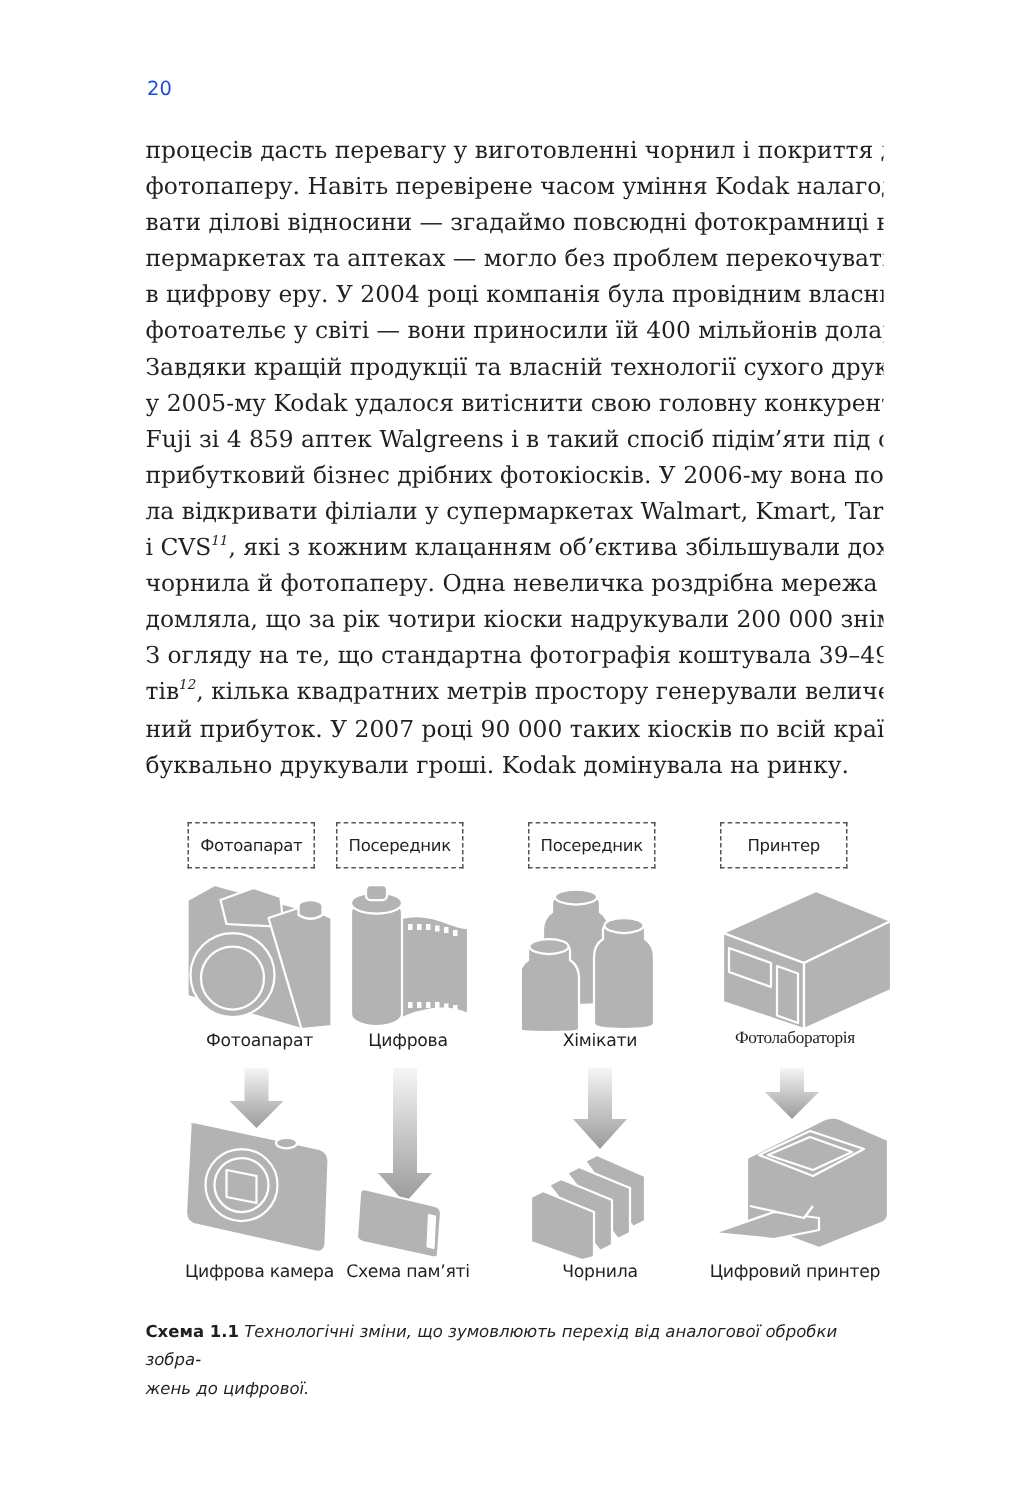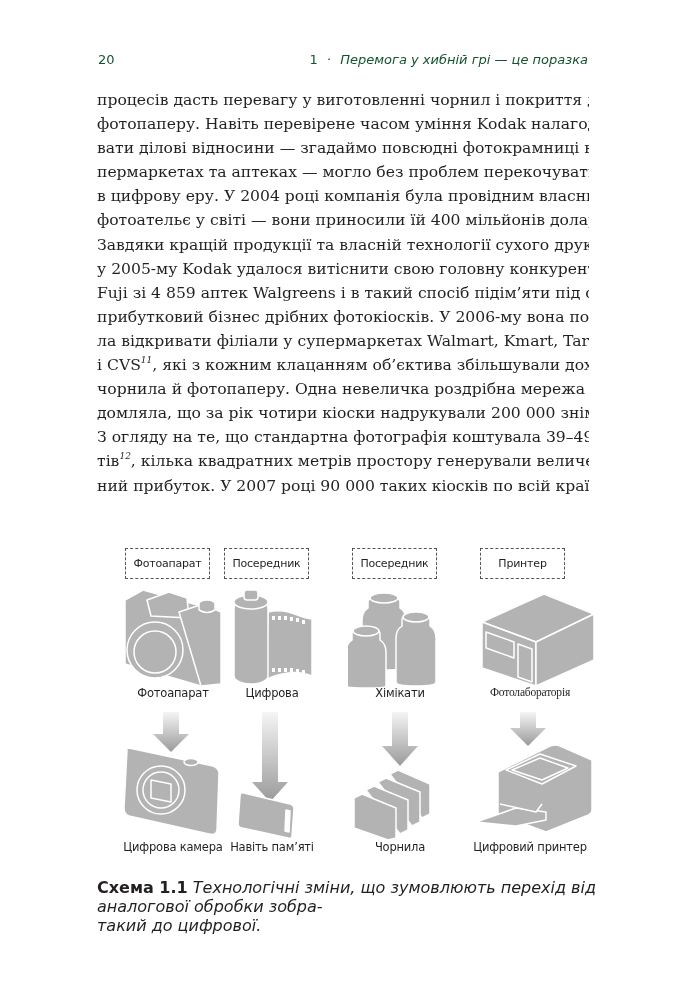--- a/index.html
+++ b/index.html
@@ -1,18 +1,18 @@
 <!DOCTYPE html>
 <html><head>
 <meta charset="utf-8">
 <style>
   html, body { margin: 0; padding: 0; background: #ffffff; }
   body { width: 674px; height: 1000px; position: relative; overflow: hidden; color: #231f20; }
   .header { position: absolute; top: 52px; left: 98px; right: 86px; height: 20px;
-            font-family: "DejaVu Sans", sans-serif; font-size: 13px; color: #14532d; }
+            font-family: "DejaVu Sans", sans-serif; font-size: 13px; color: #1d4ed8; }
   .page-num { position: absolute; left: 0; top: 0; }
   .running-head { position: absolute; right: 0; top: 0; }
   .running-head .chap { font-style: normal; }
   .running-head .title { font-style: italic; }
   .body-text { position: absolute; top: 88px; left: 97px; width: 492px;
                font-family: "DejaVu Serif", serif; font-size: 15.6px; line-height: 24.1px;
                color: #231f20; }
   .line { display: block; white-space: nowrap; text-align: justify; text-align-last: justify; height: 24.1px; overflow: hidden; }
   .line.last { text-align-last: left; }
   sup { font-size: 9px; line-height: 0; vertical-align: 7px; font-style: italic; }
@@ -25,54 +25,50 @@
              display: flex; align-items: center; justify-content: center; letter-spacing: -0.2px; }
   .icon-top { position: absolute; top: 42px; left: 0; width: 128px; height: 100px; }
   .lbl { position: absolute; left: 0; width: 104px; text-align: center;
          font-family: "DejaVu Sans", sans-serif; font-size: 11.5px; color: #231f20; letter-spacing: -0.2px; white-space: nowrap; }
   .lbl-top { top: 140px; }
   .lbl-bot { top: 294px; }
   .arrow { position: absolute; }
   .icon-bot { position: absolute; left: 0; width: 128px; height: 100px; }
 
   .caption { position: absolute; top: 878px; left: 97px; width: 500px;
-             font-family: "DejaVu Sans", sans-serif; font-size: 16px; line-height: 19px; color: #231f20; }
+             font-family: "DejaVu Sans", sans-serif; font-size: 11px; line-height: 19px; color: #231f20; }
   .caption .cap-label { font-weight: bold; }
   .caption .cap-text { font-style: italic; }
 </style>
 </head>
 <body>
 
 <div class="header">
   <span class="page-num">20</span>
-  <span class="running-head">
-    <span class="chap">1</span>
-    <span style="margin:0 5px;">·</span>
-    <span class="title">Перемога у хибній грі — це поразка</span>
-  </span>
 </div>
 
 <div class="body-text" id="body-text">
     <span class="line"><span>процесів дасть перевагу у виготовленні чорнил і покриття для</span></span>
     <span class="line"><span>фотопаперу. Навіть перевірене часом уміння Kodak налагоджу-</span></span>
     <span class="line"><span>вати ділові відносини — згадаймо повсюдні фотокрамниці в су-</span></span>
     <span class="line"><span>пермаркетах та аптеках — могло без проблем перекочувати</span></span>
     <span class="line"><span>в цифрову еру. У 2004 році компанія була провідним власником</span></span>
     <span class="line"><span>фотоательє у світі — вони приносили їй 400 мільйонів доларів</span></span>
     <span class="line"><span>Завдяки кращій продукції та власній технології сухого друку</span></span>
     <span class="line"><span>у 2005-му Kodak удалося витіснити свою головну конкурентку</span></span>
     <span class="line"><span>Fuji зі 4 859 аптек Walgreens і в такий спосіб підім’яти під себе</span></span>
     <span class="line"><span>прибутковий бізнес дрібних фотокіосків. У 2006-му вона поча-</span></span>
     <span class="line"><span>ла відкривати філіали у супермаркетах Walmart, Kmart, Target</span></span>
     <span class="line"><span>і CVS</span><sup>11</sup><span>, які з кожним клацанням об’єктива збільшували дохід від</span></span>
     <span class="line"><span>чорнила й фотопаперу. Одна невеличка роздрібна мережа пові-</span></span>
     <span class="line"><span>домляла, що за рік чотири кіоски надрукували 200 000 знімків.</span></span>
     <span class="line"><span>З огляду на те, що стандартна фотографія коштувала 39–49 цен-</span></span>
     <span class="line"><span>тів</span><sup>12</sup><span>, кілька квадратних метрів простору генерували величез-</span></span>
     <span class="line"><span>ний прибуток. У 2007 році 90 000 таких кіосків по всій країні</span></span>
+    <span class="line last"><span>буквально друкували гроші. Kodak домінувала на ринку.</span></span>
   </div>
 
 <div class="diagram">
   <svg width="0" height="0" style="position:absolute">
     <defs>
       <linearGradient id="arrowGrad" x1="0" y1="0" x2="0" y2="1">
         <stop offset="0" stop-color="#f5f5f5"></stop>
         <stop offset="1" stop-color="#9a9a9a"></stop>
       </linearGradient>
     </defs>
@@ -134,21 +130,21 @@
     <div class="lbl lbl-top">Цифрова</div>
     <svg class="arrow" style="left:30px; top:166px;" width="40" height="92">
       <path d="M12 0 H28 V70 H38 L20 90 L2 70 H12 Z" fill="url(#arrowGrad)"></path>
     </svg>
     <svg class="icon-bot" style="top:196px;" viewBox="0 0 128 100">
       <g fill="#b3b3b3" stroke="#fff" stroke-width="1.5" stroke-linejoin="round">
         <path d="M20 54 Q20 50 24 51 L70 62 Q74 63 74 67 L72 94 Q72 97 68 96 L22 86 Q18 85 18 82 Z"></path>
         <path d="M66 68 L70 69 L69 90 L65 89 Z" fill="#fff"></path>
       </g>
     </svg>
-    <div class="lbl lbl-bot">Навіть пам’яті</div>
+    <div class="lbl lbl-bot">Схема пам’яті</div>
   </div>
 
   <div class="col" style="left:256px;">
     <div class="tag-box">Посередник</div>
     <svg class="icon-top" viewBox="0 0 128 100">
       <g fill="#b3b3b3" stroke="#fff" stroke-width="1.5">
         <path d="M20 14 Q20 8 36 8 Q52 8 52 14 L52 20 Q58 24 58 32 L58 78 Q58 82 36 82 Q14 82 14 78 L14 32 Q14 24 20 20 Z"></path>
         <ellipse cx="36" cy="10" rx="14" ry="5"></ellipse>
         <path d="M54 32 Q54 26 68 26 Q82 26 82 32 L82 38 Q88 42 88 50 L88 94 Q88 98 68 98 Q48 98 48 94 L48 50 Q48 42 54 38 Z"></path>
         <ellipse cx="68" cy="29" rx="13" ry="5"></ellipse>
@@ -195,14 +191,14 @@
         <path d="M24 62 L60 70 L66 62"></path>
       </g>
     </svg>
     <div class="lbl lbl-bot" style="width:124px; left:-8px;">Цифровий принтер</div>
   </div>
 </div>
 
 <div class="caption">
   <span class="cap-label">Схема 1.1</span>
   <span class="cap-text">Технологічні зміни, що зумовлюють перехід від аналогової обробки зобра-</span><br>
-  <span class="cap-text">такий до цифрової.</span>
+  <span class="cap-text">жень до цифрової.</span>
 </div>
 
 </body></html>

